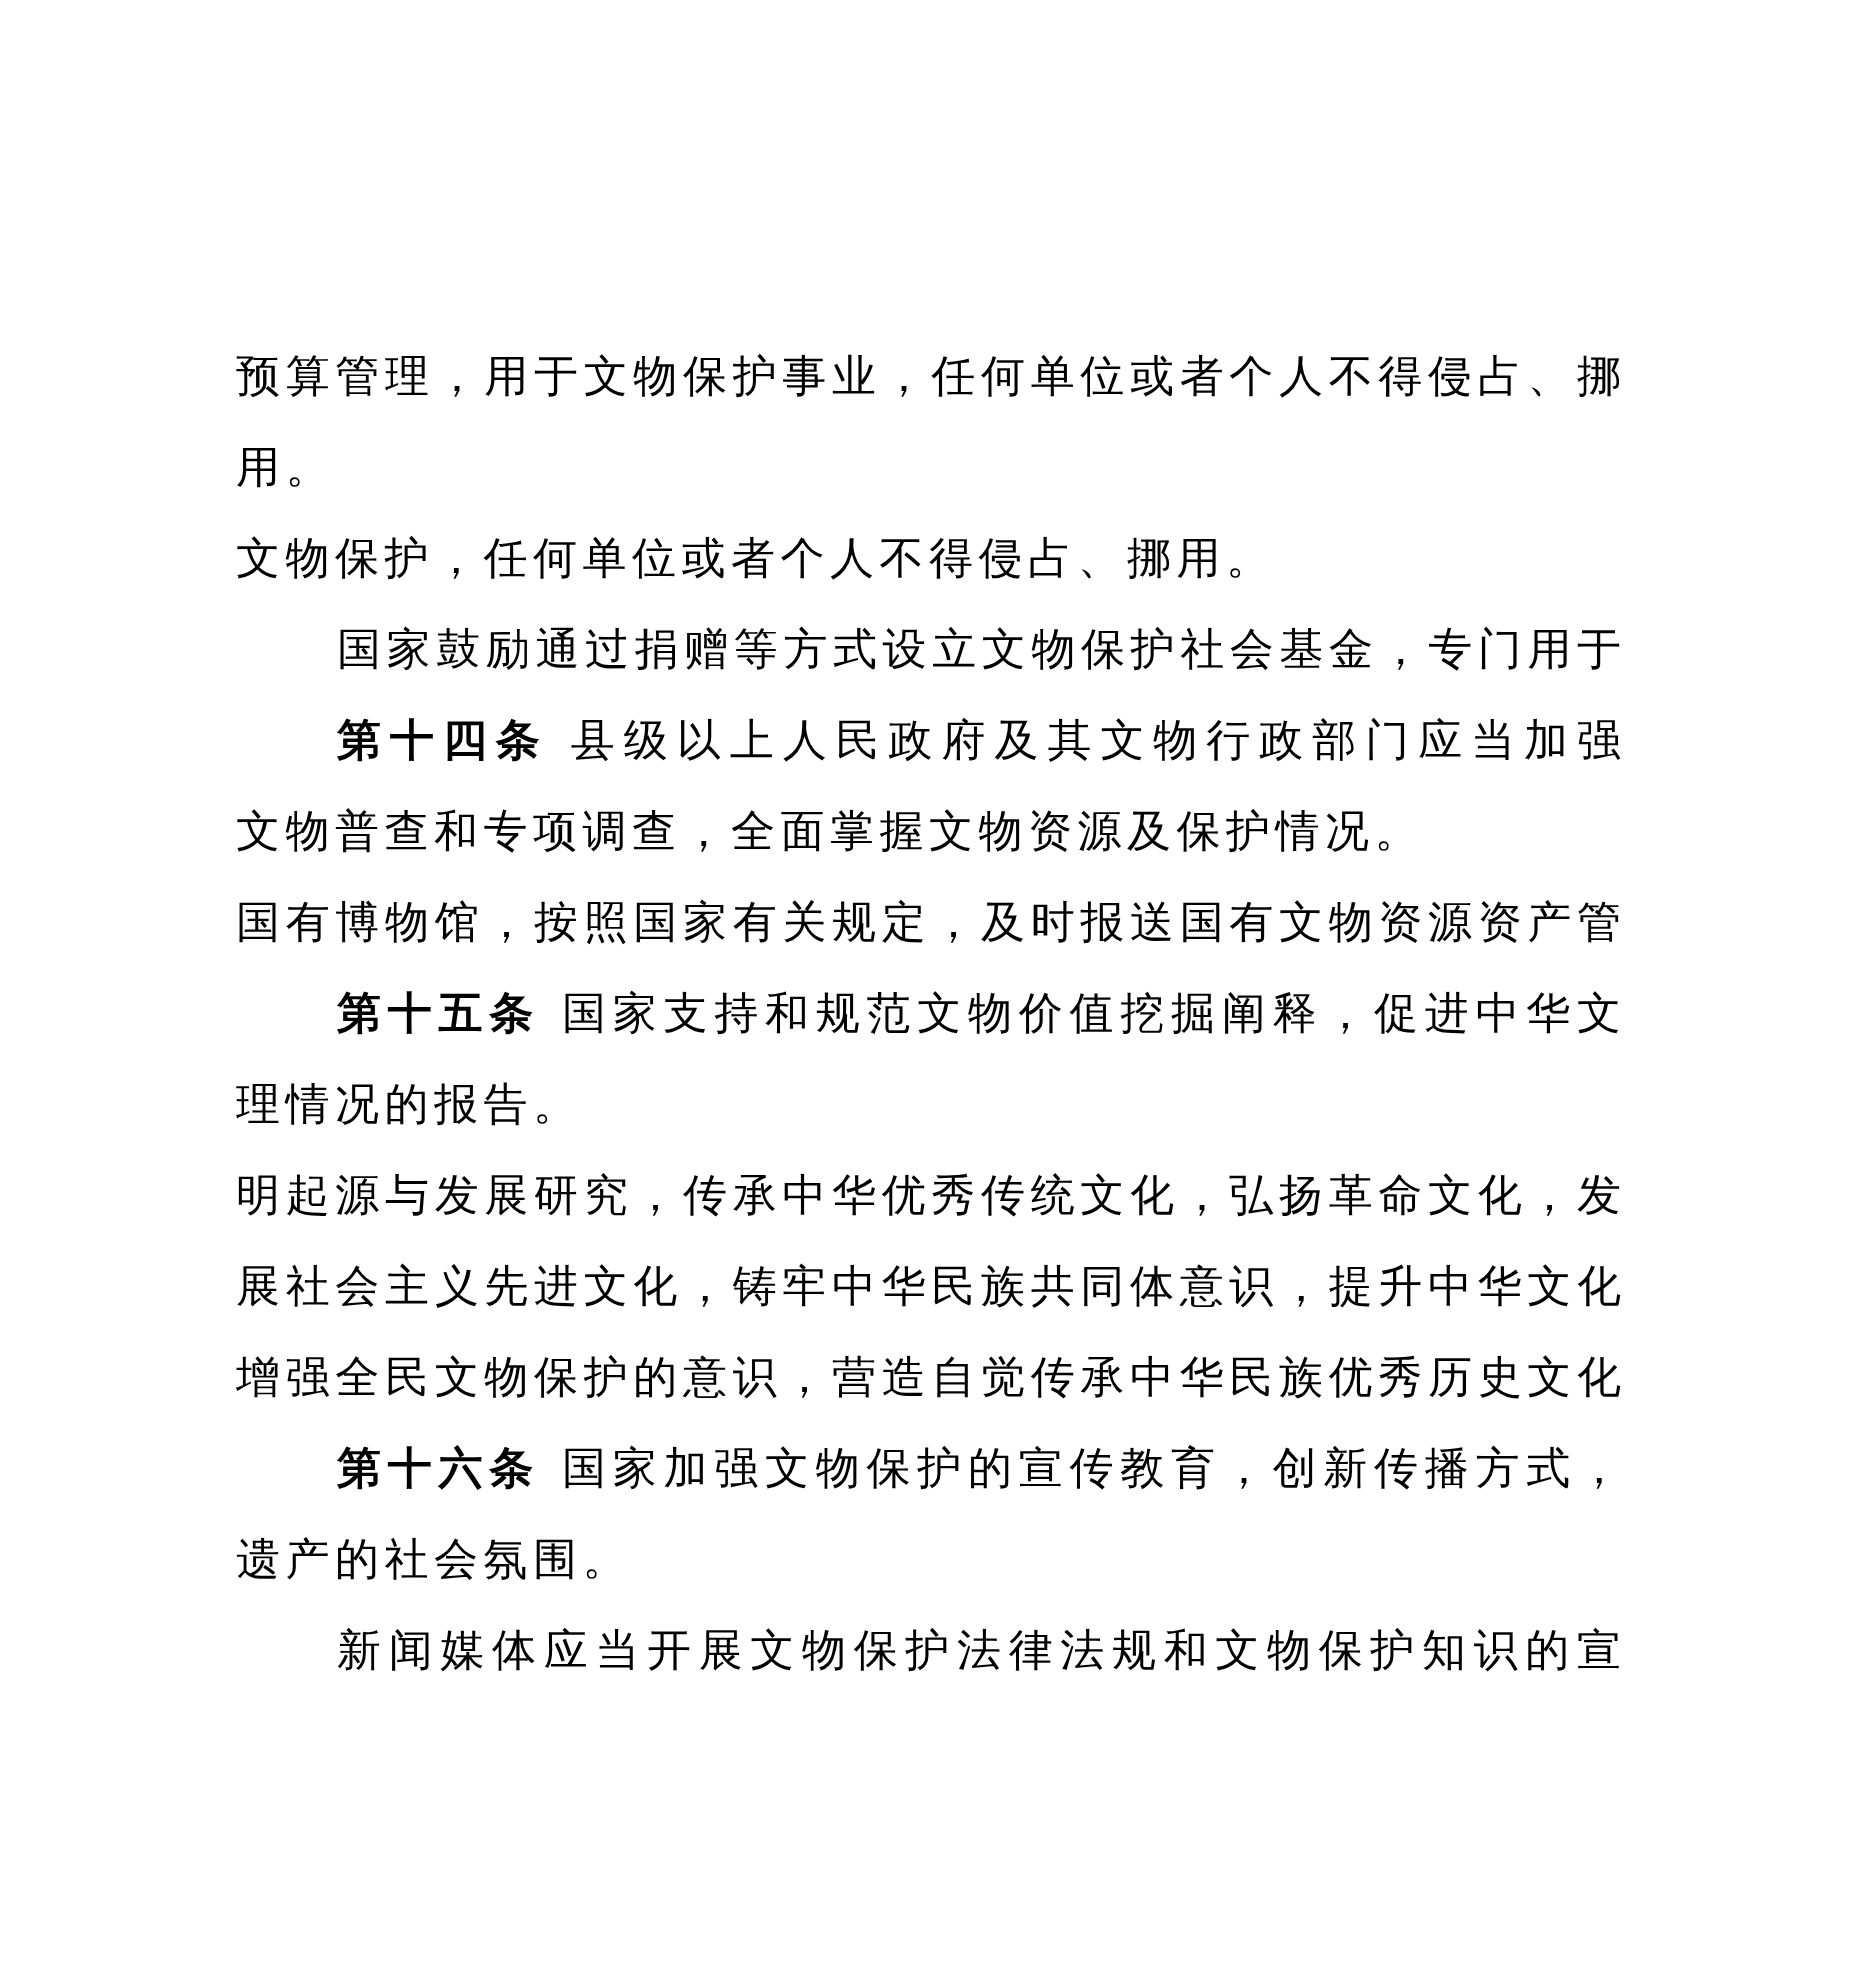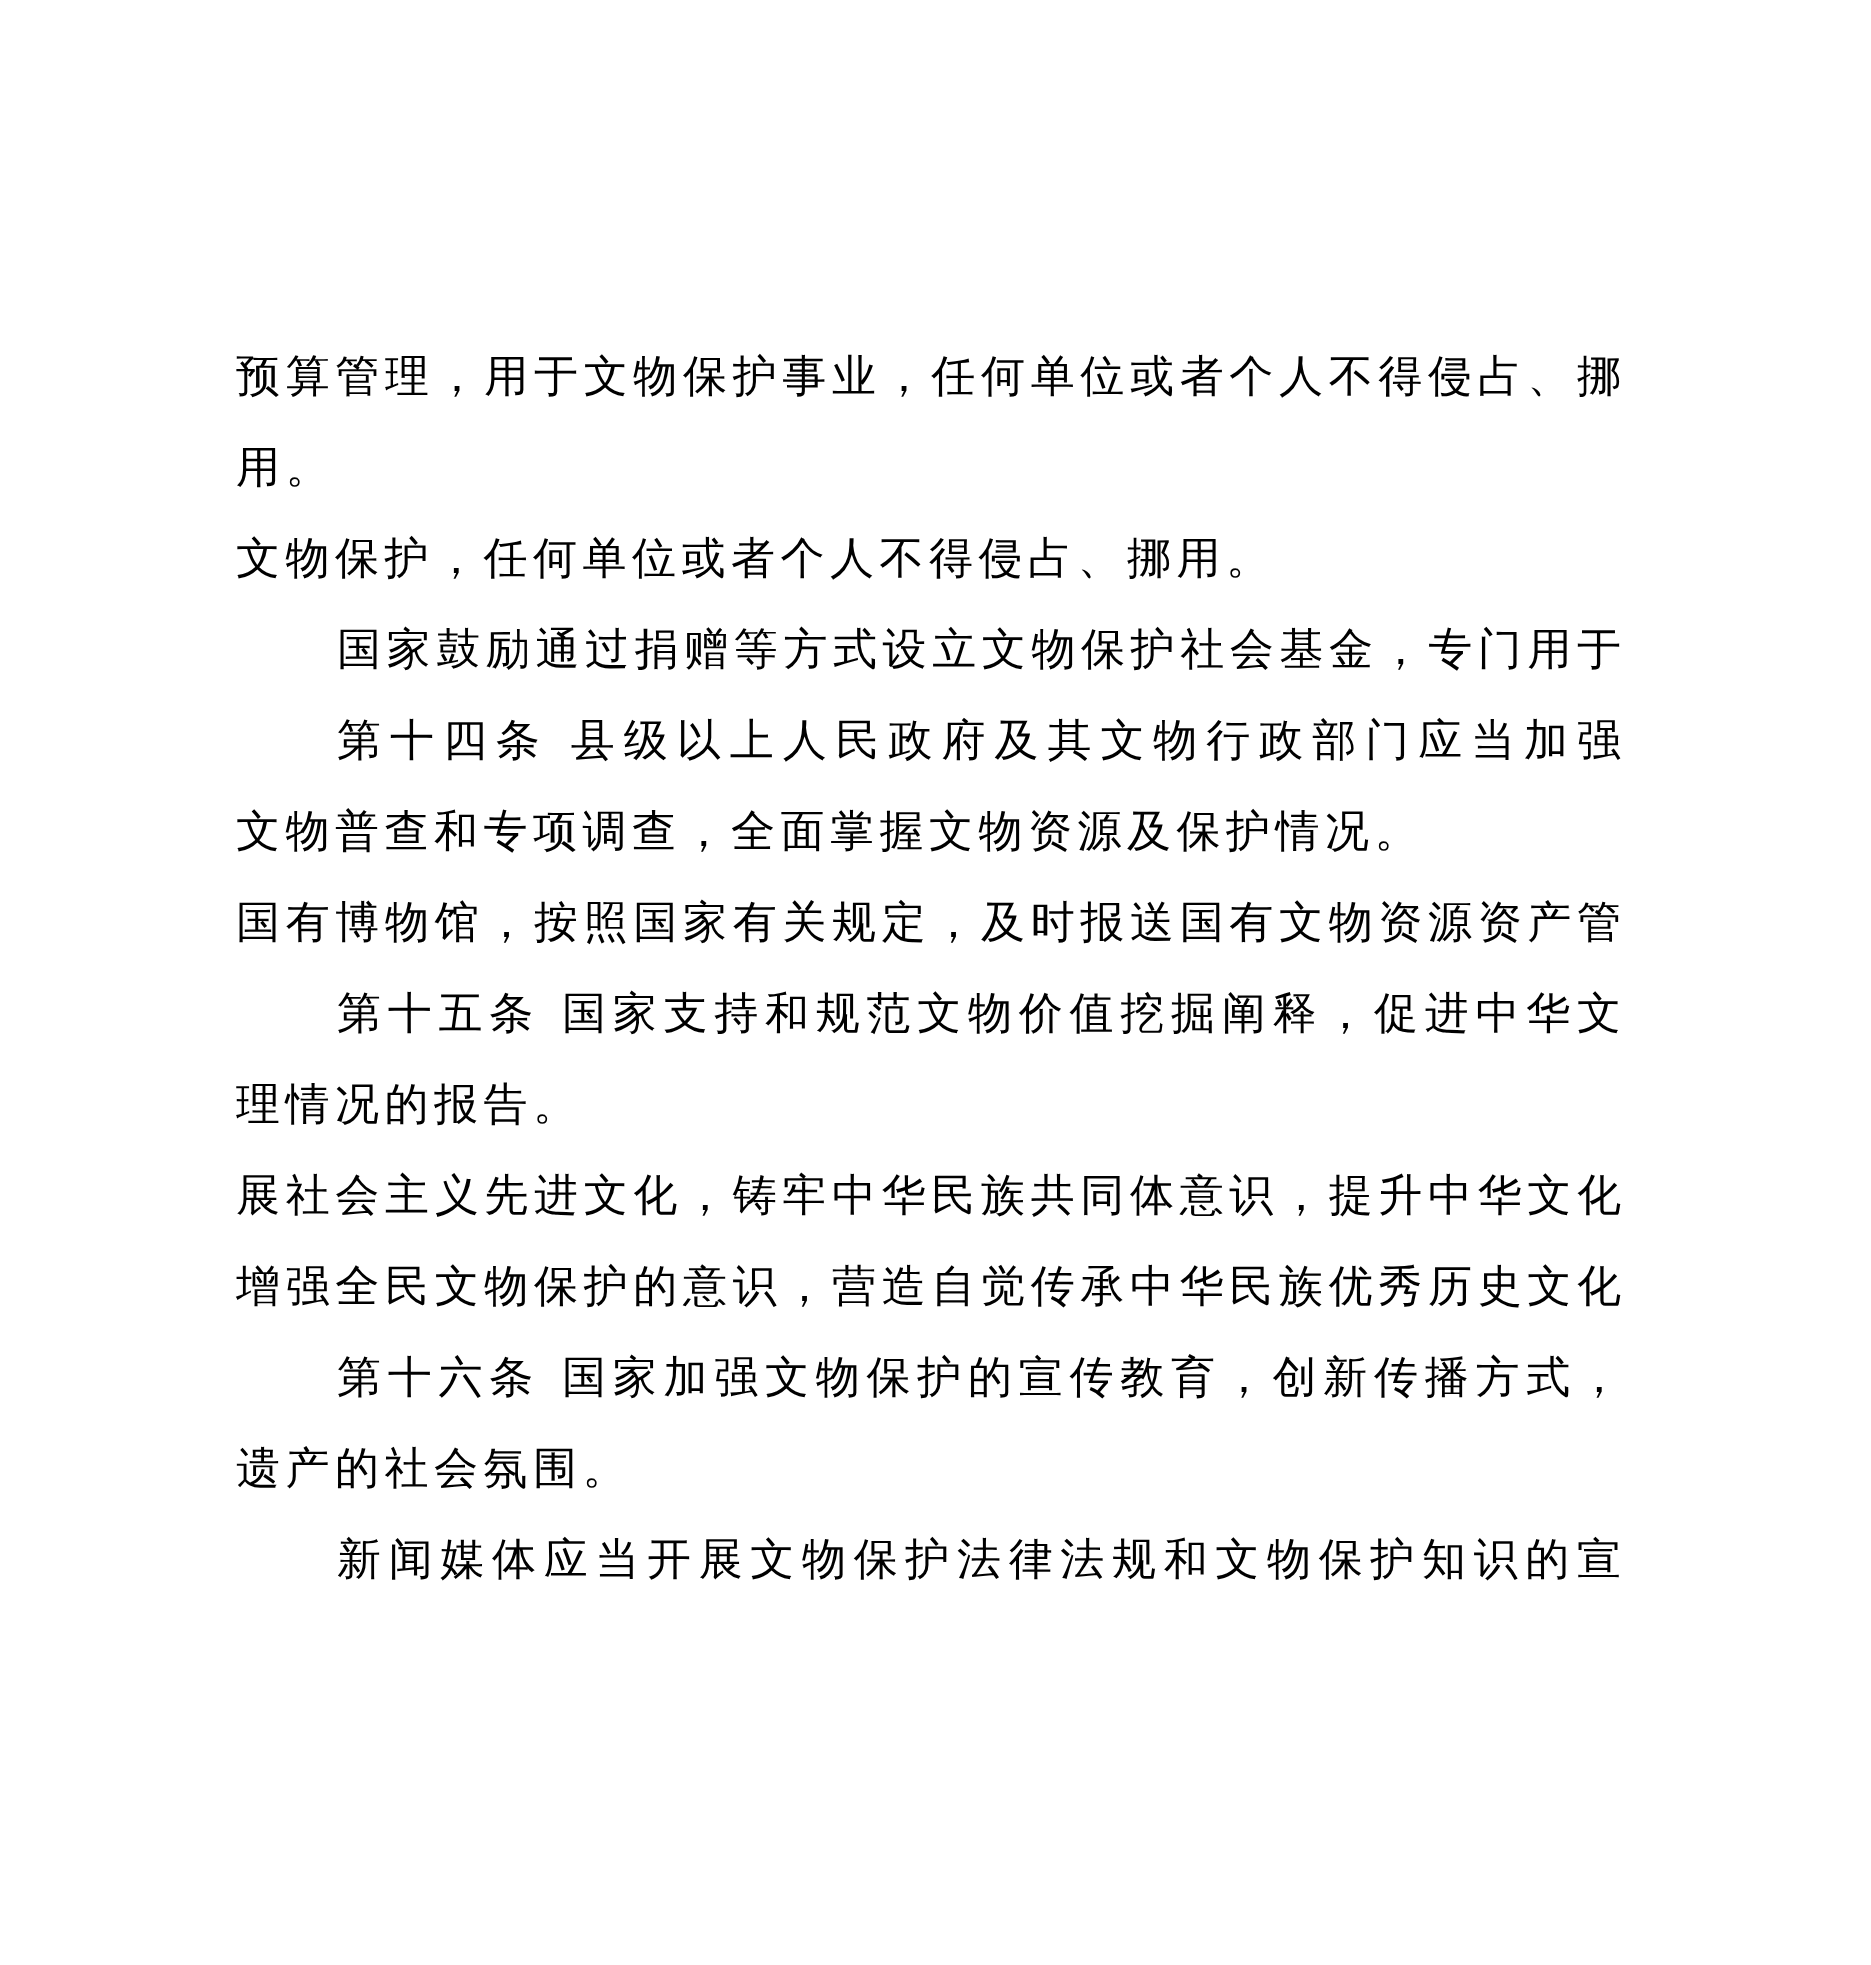--- a/index.html
+++ b/index.html
@@ -41,38 +41,39 @@
   .line.indent {
     padding-left: 101px;
   }
   .line.last {
     text-align: left;
     text-align-last: left;
     letter-spacing: 5.5px;
   }
   .article-heading {
     font-family: "DejaVu Sans", "Liberation Sans", sans-serif;
-    font-weight: normal;
+    font-weight: bold;
     margin-right: 0.5em;
   }
 </style>
 </head>
 <body>
 
 <div class="page">
   <div class="text-block">
     <div class="line"><span>预算管理，用于文物保护事业，任何单位或者个人不得侵占、挪</span></div>
     <div class="line last"><span>用。</span></div>
     <div class="line last"><span>文物保护，任何单位或者个人不得侵占、挪用。</span></div>
     <div class="line indent"><span>国家鼓励通过捐赠等方式设立文物保护社会基金，专门用于</span></div>
     <div class="line indent"><span class="article-heading">第十四条</span><span>县级以上人民政府及其文物行政部门应当加强</span></div>
     <div class="line last"><span>文物普查和专项调查，全面掌握文物资源及保护情况。</span></div>
     <div class="line"><span>国有博物馆，按照国家有关规定，及时报送国有文物资源资产管</span></div>
     <div class="line indent"><span class="article-heading">第十五条</span><span>国家支持和规范文物价值挖掘阐释，促进中华文</span></div>
     <div class="line last"><span>理情况的报告。</span></div>
+    <div class="line"><span>明起源与发展研究，传承中华优秀传统文化，弘扬革命文化，发</span></div>
     <div class="line"><span>展社会主义先进文化，铸牢中华民族共同体意识，提升中华文化</span></div>
     <div class="line"><span>增强全民文物保护的意识，营造自觉传承中华民族优秀历史文化</span></div>
     <div class="line indent"><span class="article-heading">第十六条</span><span>国家加强文物保护的宣传教育，创新传播方式，</span></div>
     <div class="line last"><span>遗产的社会氛围。</span></div>
     <div class="line indent"><span>新闻媒体应当开展文物保护法律法规和文物保护知识的宣</span></div>
 
   </div>
 
 </div>
 

